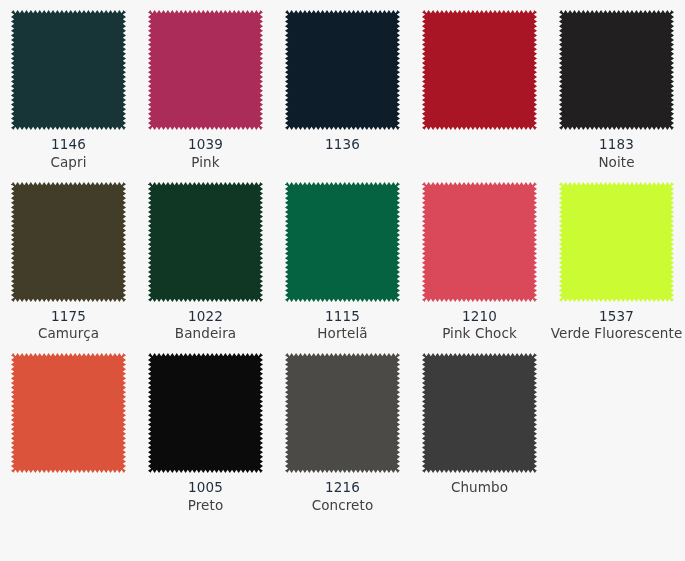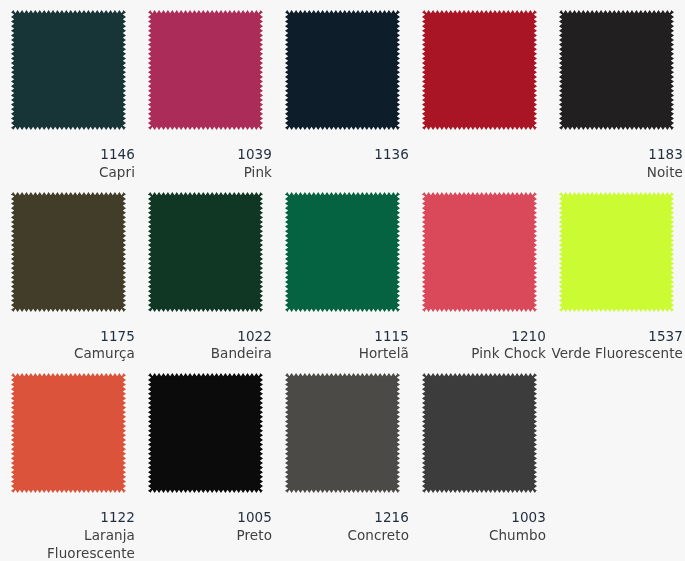--- a/index.html
+++ b/index.html
@@ -41,22 +41,22 @@
   }
 
   .swatch-chip {
     width: 115px;
     height: 120px;
     display: block;
     flex: none;
   }
 
   .swatch-caption {
-    margin-top: 16px;
-    text-align: right;
+    margin-top: 6px;
+    text-align: center;
     line-height: 1.32;
     width: 133px;
   }
 
   .swatch-code {
     display: block;
     font-size: 13.5px;
     letter-spacing: 0.1px;
     color: #1f2d3d;
   }
@@ -155,24 +155,20 @@
         </svg>
         <div class="swatch-caption">
           <span class="swatch-code">1537</span>
           <span class="swatch-name">Verde Fluorescente</span>
         </div>
       </div>
       <div class="swatch-cell row-3">
         <svg class="swatch-chip" viewBox="0 0 115 120">
           <path d="M0.00,3.20L2.21,0.00L4.42,3.20L6.63,0.00L8.85,3.20L11.06,0.00L13.27,3.20L15.48,0.00L17.69,3.20L19.90,0.00L22.12,3.20L24.33,0.00L26.54,3.20L28.75,0.00L30.96,3.20L33.17,0.00L35.38,3.20L37.60,0.00L39.81,3.20L42.02,0.00L44.23,3.20L46.44,0.00L48.65,3.20L50.87,0.00L53.08,3.20L55.29,0.00L57.50,3.20L59.71,0.00L61.92,3.20L64.13,0.00L66.35,3.20L68.56,0.00L70.77,3.20L72.98,0.00L75.19,3.20L77.40,0.00L79.62,3.20L81.83,0.00L84.04,3.20L86.25,0.00L88.46,3.20L90.67,0.00L92.88,3.20L95.10,0.00L97.31,3.20L99.52,0.00L101.73,3.20L103.94,0.00L106.15,3.20L108.37,0.00L110.58,3.20L112.79,0.00L111.80,0.00L115.00,2.31L111.80,4.62L115.00,6.92L111.80,9.23L115.00,11.54L111.80,13.85L115.00,16.15L111.80,18.46L115.00,20.77L111.80,23.08L115.00,25.38L111.80,27.69L115.00,30.00L111.80,32.31L115.00,34.62L111.80,36.92L115.00,39.23L111.80,41.54L115.00,43.85L111.80,46.15L115.00,48.46L111.80,50.77L115.00,53.08L111.80,55.38L115.00,57.69L111.80,60.00L115.00,62.31L111.80,64.62L115.00,66.92L111.80,69.23L115.00,71.54L111.80,73.85L115.00,76.15L111.80,78.46L115.00,80.77L111.80,83.08L115.00,85.38L111.80,87.69L115.00,90.00L111.80,92.31L115.00,94.62L111.80,96.92L115.00,99.23L111.80,101.54L115.00,103.85L111.80,106.15L115.00,108.46L111.80,110.77L115.00,113.08L111.80,115.38L115.00,117.69L115.00,116.80L112.79,120.00L110.58,116.80L108.37,120.00L106.15,116.80L103.94,120.00L101.73,116.80L99.52,120.00L97.31,116.80L95.10,120.00L92.88,116.80L90.67,120.00L88.46,116.80L86.25,120.00L84.04,116.80L81.83,120.00L79.62,116.80L77.40,120.00L75.19,116.80L72.98,120.00L70.77,116.80L68.56,120.00L66.35,116.80L64.13,120.00L61.92,116.80L59.71,120.00L57.50,116.80L55.29,120.00L53.08,116.80L50.87,120.00L48.65,116.80L46.44,120.00L44.23,116.80L42.02,120.00L39.81,116.80L37.60,120.00L35.38,116.80L33.17,120.00L30.96,116.80L28.75,120.00L26.54,116.80L24.33,120.00L22.12,116.80L19.90,120.00L17.69,116.80L15.48,120.00L13.27,116.80L11.06,120.00L8.85,116.80L6.63,120.00L4.42,116.80L2.21,120.00L3.20,120.00L0.00,117.69L3.20,115.38L0.00,113.08L3.20,110.77L0.00,108.46L3.20,106.15L0.00,103.85L3.20,101.54L0.00,99.23L3.20,96.92L0.00,94.62L3.20,92.31L0.00,90.00L3.20,87.69L0.00,85.38L3.20,83.08L0.00,80.77L3.20,78.46L0.00,76.15L3.20,73.85L0.00,71.54L3.20,69.23L0.00,66.92L3.20,64.62L0.00,62.31L3.20,60.00L0.00,57.69L3.20,55.38L0.00,53.08L3.20,50.77L0.00,48.46L3.20,46.15L0.00,43.85L3.20,41.54L0.00,39.23L3.20,36.92L0.00,34.62L3.20,32.31L0.00,30.00L3.20,27.69L0.00,25.38L3.20,23.08L0.00,20.77L3.20,18.46L0.00,16.15L3.20,13.85L0.00,11.54L3.20,9.23L0.00,6.92L3.20,4.62L0.00,2.31Z" fill="#db533a"></path>
         </svg>
-        <div class="swatch-caption">
-          <span class="swatch-code">1122</span>
-          <span class="swatch-name">Laranja Fluorescente</span>
-        </div>
       </div>
       <div class="swatch-cell row-3">
         <svg class="swatch-chip" viewBox="0 0 115 120">
           <path d="M0.00,3.20L2.21,0.00L4.42,3.20L6.63,0.00L8.85,3.20L11.06,0.00L13.27,3.20L15.48,0.00L17.69,3.20L19.90,0.00L22.12,3.20L24.33,0.00L26.54,3.20L28.75,0.00L30.96,3.20L33.17,0.00L35.38,3.20L37.60,0.00L39.81,3.20L42.02,0.00L44.23,3.20L46.44,0.00L48.65,3.20L50.87,0.00L53.08,3.20L55.29,0.00L57.50,3.20L59.71,0.00L61.92,3.20L64.13,0.00L66.35,3.20L68.56,0.00L70.77,3.20L72.98,0.00L75.19,3.20L77.40,0.00L79.62,3.20L81.83,0.00L84.04,3.20L86.25,0.00L88.46,3.20L90.67,0.00L92.88,3.20L95.10,0.00L97.31,3.20L99.52,0.00L101.73,3.20L103.94,0.00L106.15,3.20L108.37,0.00L110.58,3.20L112.79,0.00L111.80,0.00L115.00,2.31L111.80,4.62L115.00,6.92L111.80,9.23L115.00,11.54L111.80,13.85L115.00,16.15L111.80,18.46L115.00,20.77L111.80,23.08L115.00,25.38L111.80,27.69L115.00,30.00L111.80,32.31L115.00,34.62L111.80,36.92L115.00,39.23L111.80,41.54L115.00,43.85L111.80,46.15L115.00,48.46L111.80,50.77L115.00,53.08L111.80,55.38L115.00,57.69L111.80,60.00L115.00,62.31L111.80,64.62L115.00,66.92L111.80,69.23L115.00,71.54L111.80,73.85L115.00,76.15L111.80,78.46L115.00,80.77L111.80,83.08L115.00,85.38L111.80,87.69L115.00,90.00L111.80,92.31L115.00,94.62L111.80,96.92L115.00,99.23L111.80,101.54L115.00,103.85L111.80,106.15L115.00,108.46L111.80,110.77L115.00,113.08L111.80,115.38L115.00,117.69L115.00,116.80L112.79,120.00L110.58,116.80L108.37,120.00L106.15,116.80L103.94,120.00L101.73,116.80L99.52,120.00L97.31,116.80L95.10,120.00L92.88,116.80L90.67,120.00L88.46,116.80L86.25,120.00L84.04,116.80L81.83,120.00L79.62,116.80L77.40,120.00L75.19,116.80L72.98,120.00L70.77,116.80L68.56,120.00L66.35,116.80L64.13,120.00L61.92,116.80L59.71,120.00L57.50,116.80L55.29,120.00L53.08,116.80L50.87,120.00L48.65,116.80L46.44,120.00L44.23,116.80L42.02,120.00L39.81,116.80L37.60,120.00L35.38,116.80L33.17,120.00L30.96,116.80L28.75,120.00L26.54,116.80L24.33,120.00L22.12,116.80L19.90,120.00L17.69,116.80L15.48,120.00L13.27,116.80L11.06,120.00L8.85,116.80L6.63,120.00L4.42,116.80L2.21,120.00L3.20,120.00L0.00,117.69L3.20,115.38L0.00,113.08L3.20,110.77L0.00,108.46L3.20,106.15L0.00,103.85L3.20,101.54L0.00,99.23L3.20,96.92L0.00,94.62L3.20,92.31L0.00,90.00L3.20,87.69L0.00,85.38L3.20,83.08L0.00,80.77L3.20,78.46L0.00,76.15L3.20,73.85L0.00,71.54L3.20,69.23L0.00,66.92L3.20,64.62L0.00,62.31L3.20,60.00L0.00,57.69L3.20,55.38L0.00,53.08L3.20,50.77L0.00,48.46L3.20,46.15L0.00,43.85L3.20,41.54L0.00,39.23L3.20,36.92L0.00,34.62L3.20,32.31L0.00,30.00L3.20,27.69L0.00,25.38L3.20,23.08L0.00,20.77L3.20,18.46L0.00,16.15L3.20,13.85L0.00,11.54L3.20,9.23L0.00,6.92L3.20,4.62L0.00,2.31Z" fill="#0b0b0b"></path>
         </svg>
         <div class="swatch-caption">
           <span class="swatch-code">1005</span>
           <span class="swatch-name">Preto</span>
         </div>
       </div>
@@ -183,21 +179,20 @@
         <div class="swatch-caption">
           <span class="swatch-code">1216</span>
           <span class="swatch-name">Concreto</span>
         </div>
       </div>
       <div class="swatch-cell row-3">
         <svg class="swatch-chip" viewBox="0 0 115 120">
           <path d="M0.00,3.20L2.21,0.00L4.42,3.20L6.63,0.00L8.85,3.20L11.06,0.00L13.27,3.20L15.48,0.00L17.69,3.20L19.90,0.00L22.12,3.20L24.33,0.00L26.54,3.20L28.75,0.00L30.96,3.20L33.17,0.00L35.38,3.20L37.60,0.00L39.81,3.20L42.02,0.00L44.23,3.20L46.44,0.00L48.65,3.20L50.87,0.00L53.08,3.20L55.29,0.00L57.50,3.20L59.71,0.00L61.92,3.20L64.13,0.00L66.35,3.20L68.56,0.00L70.77,3.20L72.98,0.00L75.19,3.20L77.40,0.00L79.62,3.20L81.83,0.00L84.04,3.20L86.25,0.00L88.46,3.20L90.67,0.00L92.88,3.20L95.10,0.00L97.31,3.20L99.52,0.00L101.73,3.20L103.94,0.00L106.15,3.20L108.37,0.00L110.58,3.20L112.79,0.00L111.80,0.00L115.00,2.31L111.80,4.62L115.00,6.92L111.80,9.23L115.00,11.54L111.80,13.85L115.00,16.15L111.80,18.46L115.00,20.77L111.80,23.08L115.00,25.38L111.80,27.69L115.00,30.00L111.80,32.31L115.00,34.62L111.80,36.92L115.00,39.23L111.80,41.54L115.00,43.85L111.80,46.15L115.00,48.46L111.80,50.77L115.00,53.08L111.80,55.38L115.00,57.69L111.80,60.00L115.00,62.31L111.80,64.62L115.00,66.92L111.80,69.23L115.00,71.54L111.80,73.85L115.00,76.15L111.80,78.46L115.00,80.77L111.80,83.08L115.00,85.38L111.80,87.69L115.00,90.00L111.80,92.31L115.00,94.62L111.80,96.92L115.00,99.23L111.80,101.54L115.00,103.85L111.80,106.15L115.00,108.46L111.80,110.77L115.00,113.08L111.80,115.38L115.00,117.69L115.00,116.80L112.79,120.00L110.58,116.80L108.37,120.00L106.15,116.80L103.94,120.00L101.73,116.80L99.52,120.00L97.31,116.80L95.10,120.00L92.88,116.80L90.67,120.00L88.46,116.80L86.25,120.00L84.04,116.80L81.83,120.00L79.62,116.80L77.40,120.00L75.19,116.80L72.98,120.00L70.77,116.80L68.56,120.00L66.35,116.80L64.13,120.00L61.92,116.80L59.71,120.00L57.50,116.80L55.29,120.00L53.08,116.80L50.87,120.00L48.65,116.80L46.44,120.00L44.23,116.80L42.02,120.00L39.81,116.80L37.60,120.00L35.38,116.80L33.17,120.00L30.96,116.80L28.75,120.00L26.54,116.80L24.33,120.00L22.12,116.80L19.90,120.00L17.69,116.80L15.48,120.00L13.27,116.80L11.06,120.00L8.85,116.80L6.63,120.00L4.42,116.80L2.21,120.00L3.20,120.00L0.00,117.69L3.20,115.38L0.00,113.08L3.20,110.77L0.00,108.46L3.20,106.15L0.00,103.85L3.20,101.54L0.00,99.23L3.20,96.92L0.00,94.62L3.20,92.31L0.00,90.00L3.20,87.69L0.00,85.38L3.20,83.08L0.00,80.77L3.20,78.46L0.00,76.15L3.20,73.85L0.00,71.54L3.20,69.23L0.00,66.92L3.20,64.62L0.00,62.31L3.20,60.00L0.00,57.69L3.20,55.38L0.00,53.08L3.20,50.77L0.00,48.46L3.20,46.15L0.00,43.85L3.20,41.54L0.00,39.23L3.20,36.92L0.00,34.62L3.20,32.31L0.00,30.00L3.20,27.69L0.00,25.38L3.20,23.08L0.00,20.77L3.20,18.46L0.00,16.15L3.20,13.85L0.00,11.54L3.20,9.23L0.00,6.92L3.20,4.62L0.00,2.31Z" fill="#3c3c3c"></path>
         </svg>
         <div class="swatch-caption">
-          <span class="swatch-code">1003</span>
           <span class="swatch-name">Chumbo</span>
         </div>
       </div>
     </div>
 </div>
 
 <svg width="0" height="0" style="position:absolute" aria-hidden="true">
   <defs>
     <clipPath id="pinked" clipPathUnits="objectBoundingBox" id-note="pinked-edge">
       <path id="pinked-path" d=""></path>

